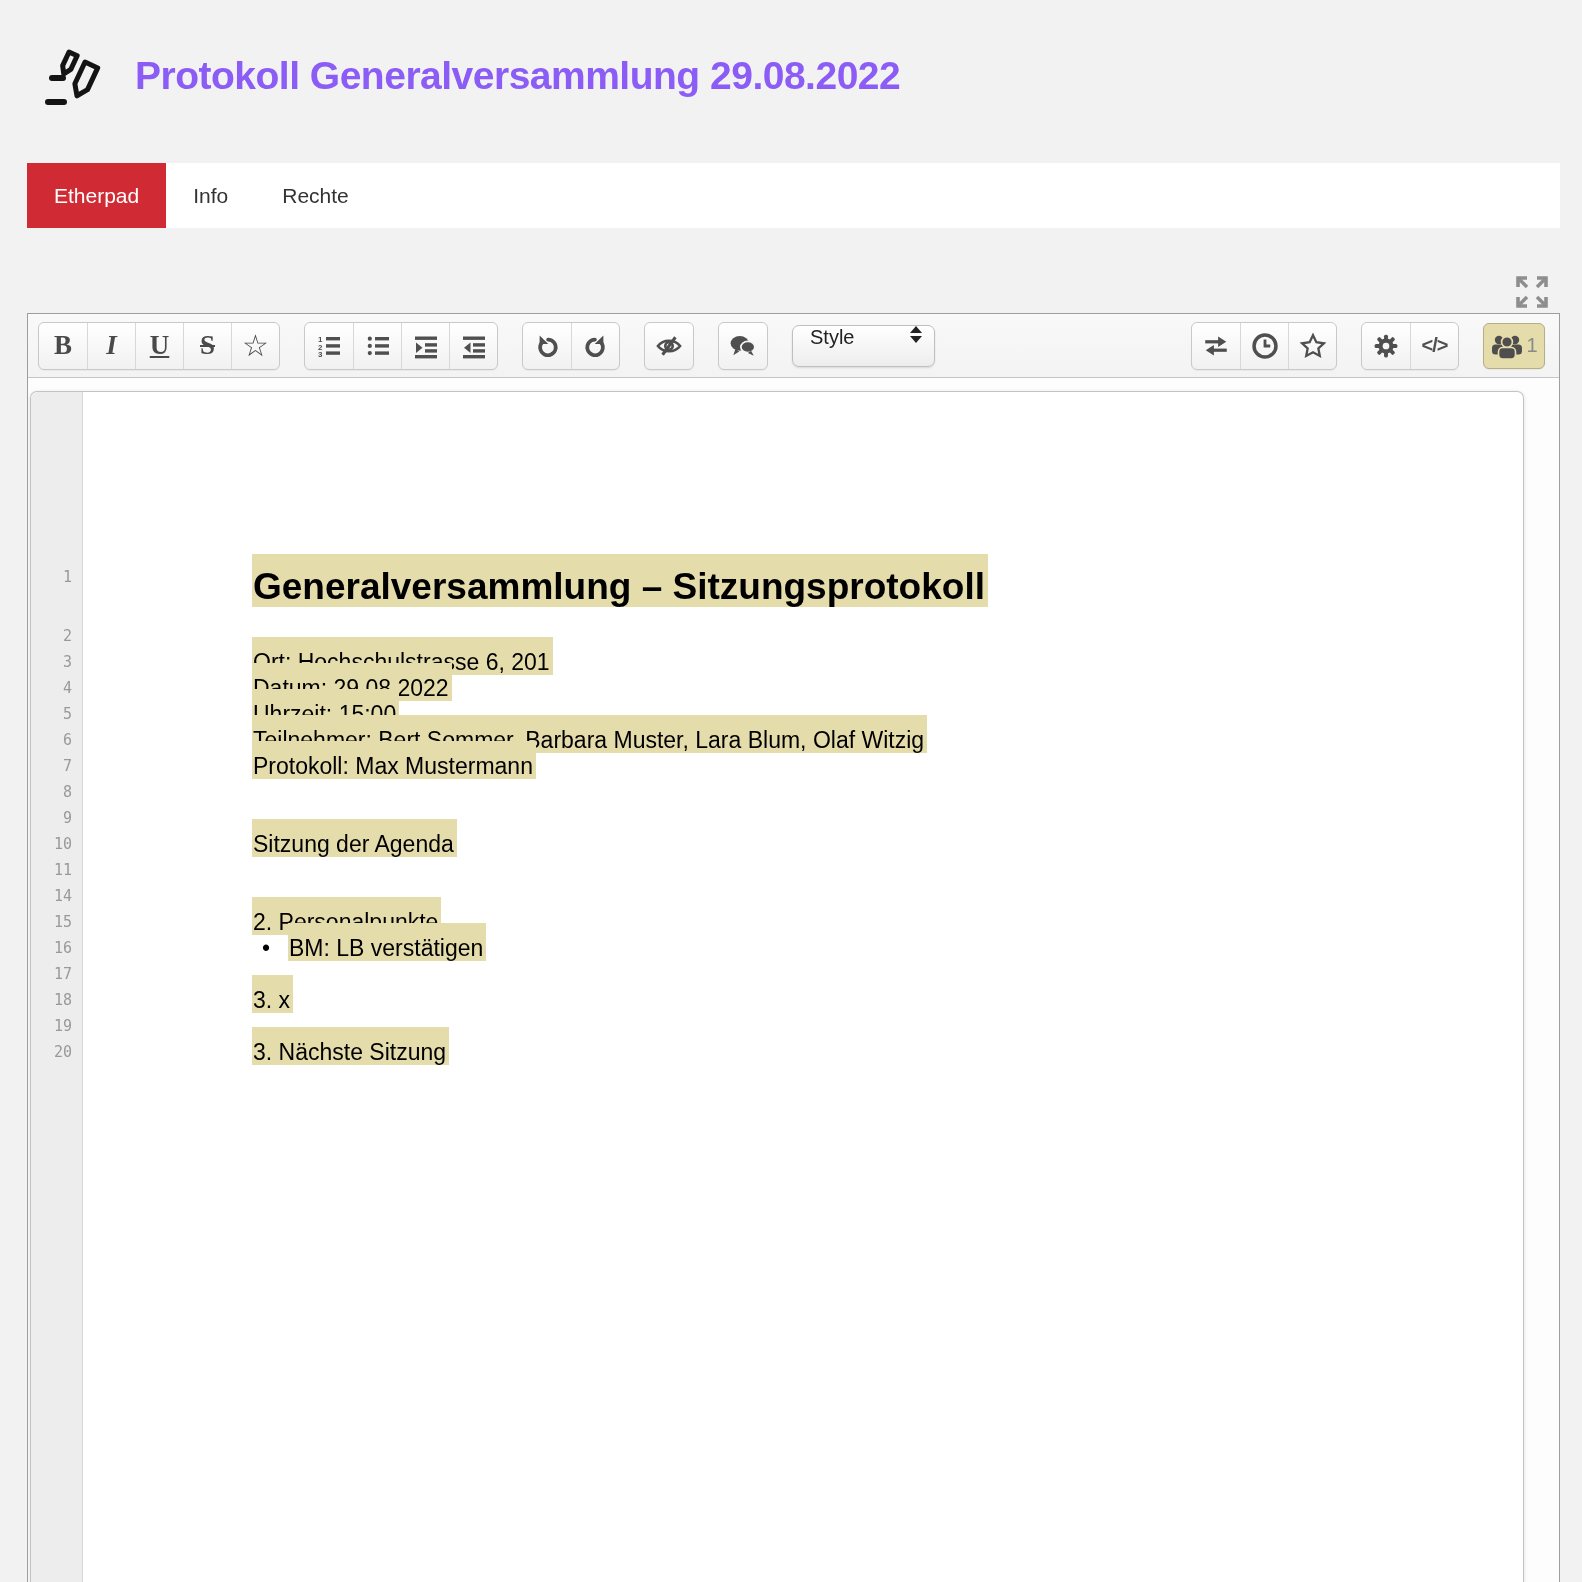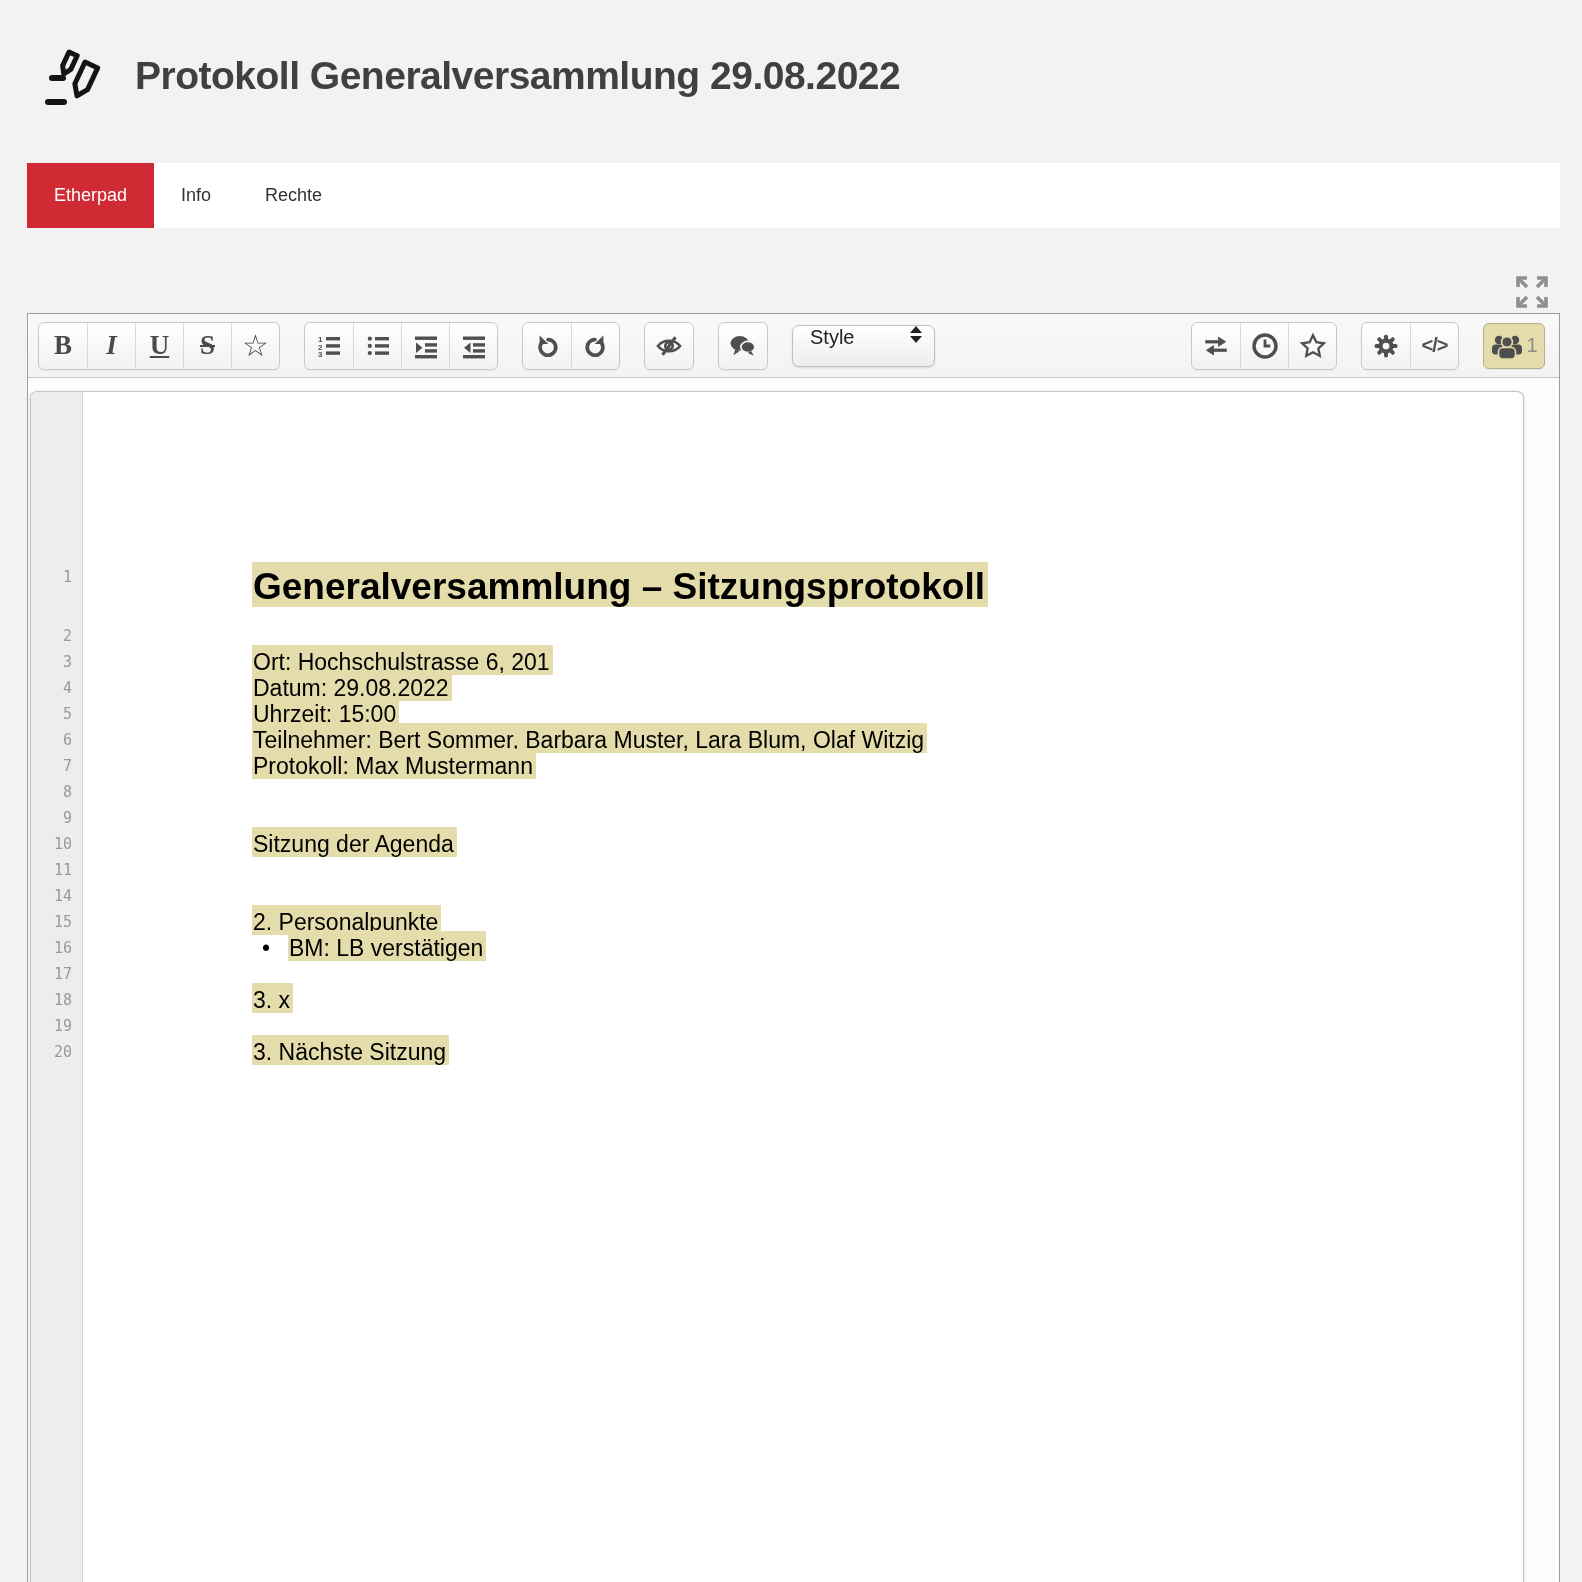--- a/index.html
+++ b/index.html
@@ -16,31 +16,31 @@
     font-family:"Liberation Sans",sans-serif;
     color:#2d2d2d;
   }
   
   .pad-header{
     height:163px;display:flex;align-items:center;
     padding-left:45px;
   }
   .logo{width:70px;height:74px;flex:none;}
   .pad-title{
-    font-size:39px;font-weight:bold;color:#404040;
+    font-size:39px;font-weight:bold;color:#8b5cf6;
     margin:0 0 12px 20px;letter-spacing:-0.5px;text-align:center;
   }
   
   .tab-bar{
     margin:0 22px 0 27px;height:65px;background:#ffffff;
     display:flex;align-items:stretch;
   }
   .tab{
     display:flex;align-items:center;padding:4px 27px;
-    font-size:18px;color:#333;cursor:pointer;
+    font-size:21px;color:#333;cursor:pointer;
   }
   .tab.active{
     background:var(--accent);color:#fff;
   }
   
   .pre-editor-row{
     height:85px;margin:0 22px 0 27px;
     display:flex;justify-content:flex-end;align-items:flex-end;
     padding:0 10px 3px 0;
   }
@@ -118,21 +118,21 @@
   .num{
     flex:none;width:52px;padding-right:11px;text-align:right;
     font-family:"DejaVu Sans Mono",monospace;font-size:15px;color:#999;
     line-height:26px;
   }
   .line-content{
     flex:1;padding-left:169px;font-size:23px;line-height:26px;color:#000;
   }
   .row.heading{min-height:59px;}
   .row.heading .line-content{font-size:37px;font-weight:bold;line-height:45px;}
-  .hl{background:var(--hl);padding:4px 3px 0 1px;}
+  .hl{background:var(--hl);padding:12px 3px 0 1px;}
   .bullet-dot{
     display:inline-block;width:16px;margin-left:10px;margin-right:10px;
     color:#000;font-size:23px;
   }
 </style>
 </head>
 <body>
 
 <header class="pad-header">
   <svg class="logo" viewBox="0 0 70 74" fill="none" stroke="#141414" stroke-width="5" stroke-linejoin="round" stroke-linecap="round">

